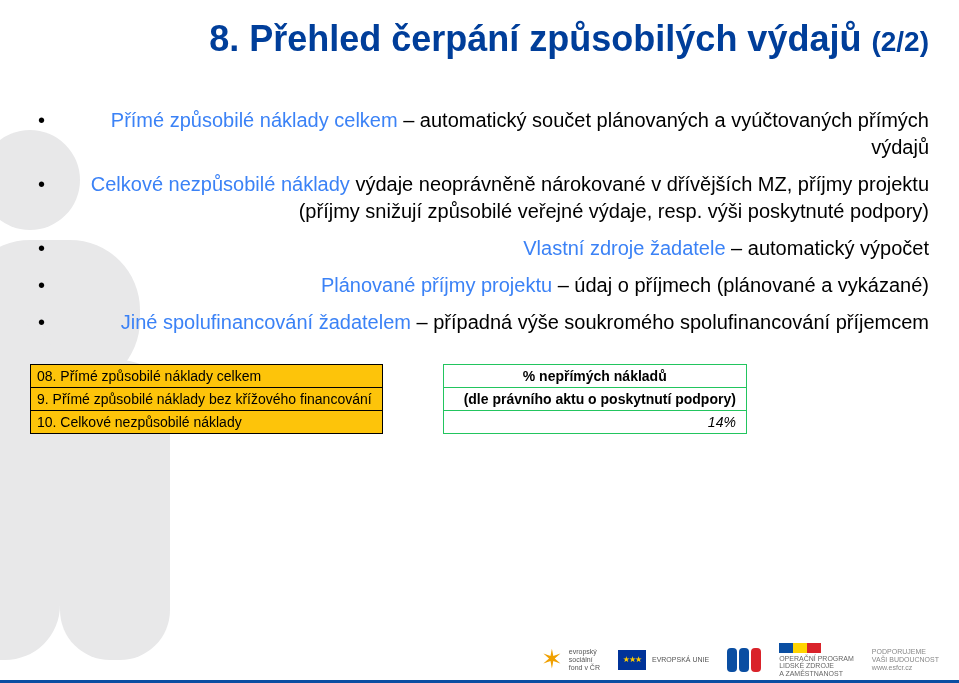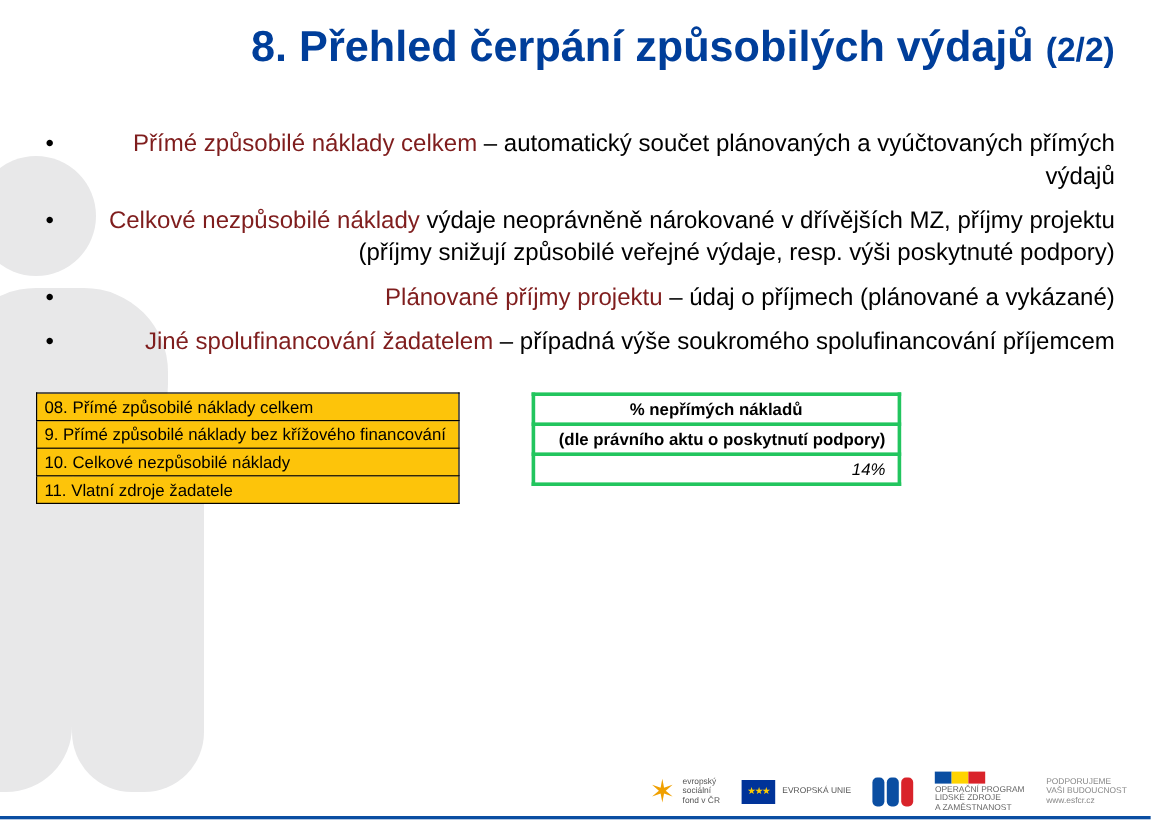--- a/index.html
+++ b/index.html
@@ -5,28 +5,28 @@
   * { box-sizing: border-box; margin: 0; padding: 0; }
   html, body { width: 959px; height: 683px; font-family: Arial, Helvetica, sans-serif; background: #fff; position: relative; overflow: hidden; }
   .bg-shape { position: absolute; left: -60px; top: 120px; width: 260px; height: 540px; z-index: 0; }
   .bg-shape svg { width: 100%; height: 100%; }
   .content { position: relative; z-index: 1; padding: 18px 30px 0 30px; text-align: right; }
   .title { color: #003E9A; font-size: 36px; font-weight: bold; line-height: 1.15; }
   .title .suffix { font-size: 28px; font-weight: bold; }
   .bullets { margin-top: 48px; margin-left: 8px; }
   .bullets li { list-style: none; position: relative; padding-left: 22px; font-size: 20px; color: #000; line-height: 1.35; margin-bottom: 10px; }
   .bullets li::before { content: "•"; position: absolute; left: 0; top: 0; font-size: 20px; color: #000; }
-  .b1 { color: #7f1d1d; }
+  .b1 { color: #3b82f6; }
   .norm { font-weight: normal; }
   .lower { position: relative; z-index: 1; margin-top: 28px; display: flex; padding: 0 30px 0 30px; align-items: flex-start; }
   .tablebox { flex: 0 0 auto; }
   table.t1 { border-collapse: collapse; border-radius: 12px; }
   table.t1 td { border: 1px solid #000; background: #FDC40A; font-size: 14px; padding: 3px 10px 3px 6px; white-space: nowrap; }
   table.t2 { border-collapse: collapse; margin-left: 60px; }
-  table.t2 td { border: 3px solid #22c55e; font-size: 14px; padding: 3px 10px; text-align: center; }
+  table.t2 td { border: 1px solid #22c55e; font-size: 14px; padding: 3px 10px; text-align: center; }
   table.t2 td.head { font-weight: bold; }
   table.t2 td.sub { font-weight: bold; padding-left: 20px; }
   table.t2 td.val { font-weight: normal; text-align: right; font-style: italic; }
   .footer { position: absolute; bottom: 0; left: 0; right: 0; height: 64px; z-index: 2; }
   .footer-bar { position: absolute; bottom: 0; left: 0; right: 0; height: 3px; background: #0a4ea2; }
   .logos { position: absolute; right: 20px; bottom: 6px; display: flex; align-items: center; gap: 18px; }
   .logo { display: flex; align-items: center; gap: 6px; }
   .logo .txt { font-size: 7px; line-height: 1.1; color: #555; }
   .esf-star { font-size: 26px; color: #f0a000; }
   .eu-flag { width: 28px; height: 20px; background: #003399; display: flex; align-items: center; justify-content: center; }
@@ -60,43 +60,43 @@
   </div>
 
   <ul class="bullets">
     <li>
       <span class="b1">Přímé způsobilé náklady celkem</span><span class="norm"> – automatický součet plánovaných a vyúčtovaných přímých výdajů</span>
     </li>
     <li>
       <span class="b1">Celkové nezpůsobilé náklady</span><span class="norm"> výdaje neoprávněně nárokované v dřívějších MZ, příjmy projektu (příjmy snižují způsobilé veřejné výdaje, resp. výši poskytnuté podpory)</span>
     </li>
     <li>
+      <span class="b1">Vlastní zdroje žadatele</span><span class="norm"> – automatický výpočet</span>
+    </li>
+    <li>
       <span class="b1">Plánované příjmy projektu</span><span class="norm"> – údaj o příjmech (plánované a vykázané)</span>
     </li>
     <li>
       <span class="b1">Jiné spolufinancování žadatelem</span><span class="norm"> – případná výše soukromého spolufinancování příjemcem</span>
     </li>
   </ul>
 </div>
 
 <div class="lower">
   <div class="tablebox">
     <table class="t1">
       <tbody>
           <tr>
             <td>08. Přímé způsobilé náklady celkem</td>
           </tr>
       <tr>
             <td>9. Přímé způsobilé náklady bez křížového financování</td>
           </tr>
       <tr>
             <td>10. Celkové nezpůsobilé náklady</td>
-          </tr>
-      <tr>
-            <td>11. Vlatní zdroje žadatele</td>
           </tr>
     </tbody>
       </table>
   </div>
 
   <table class="t2">
     <tbody>
         <tr>
           <td class="head">% nepřímých nákladů</td>
         </tr>

